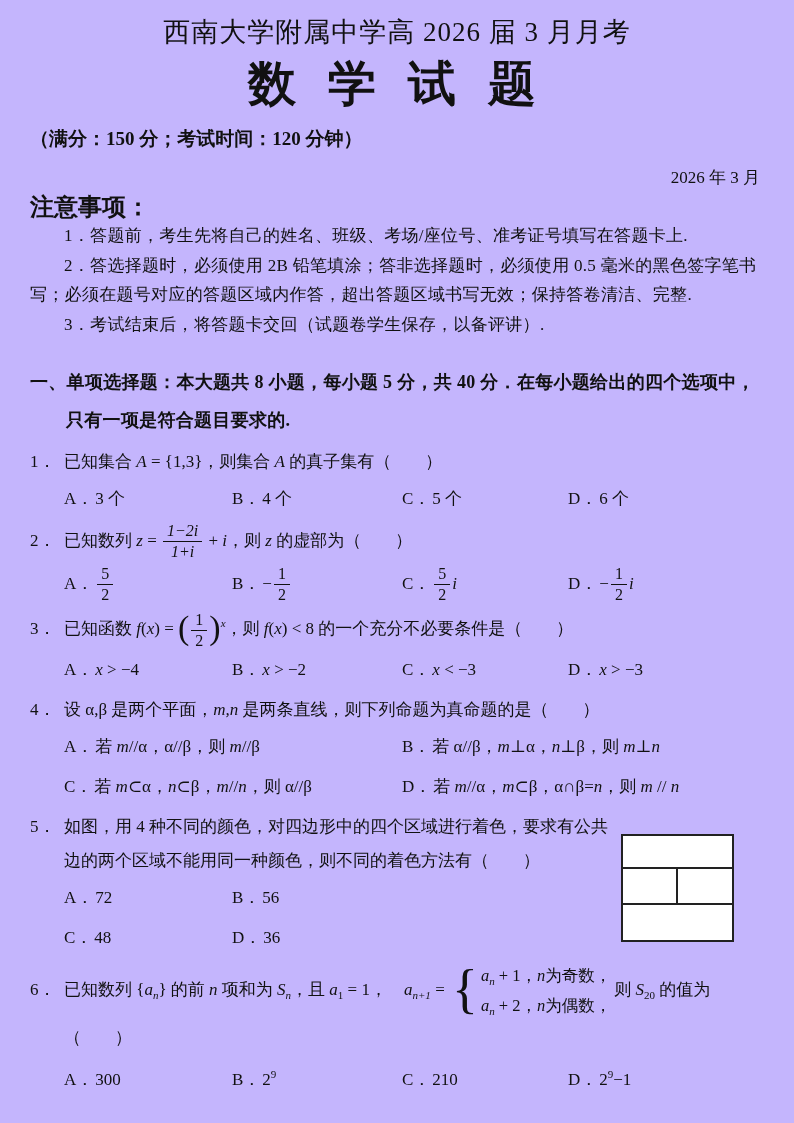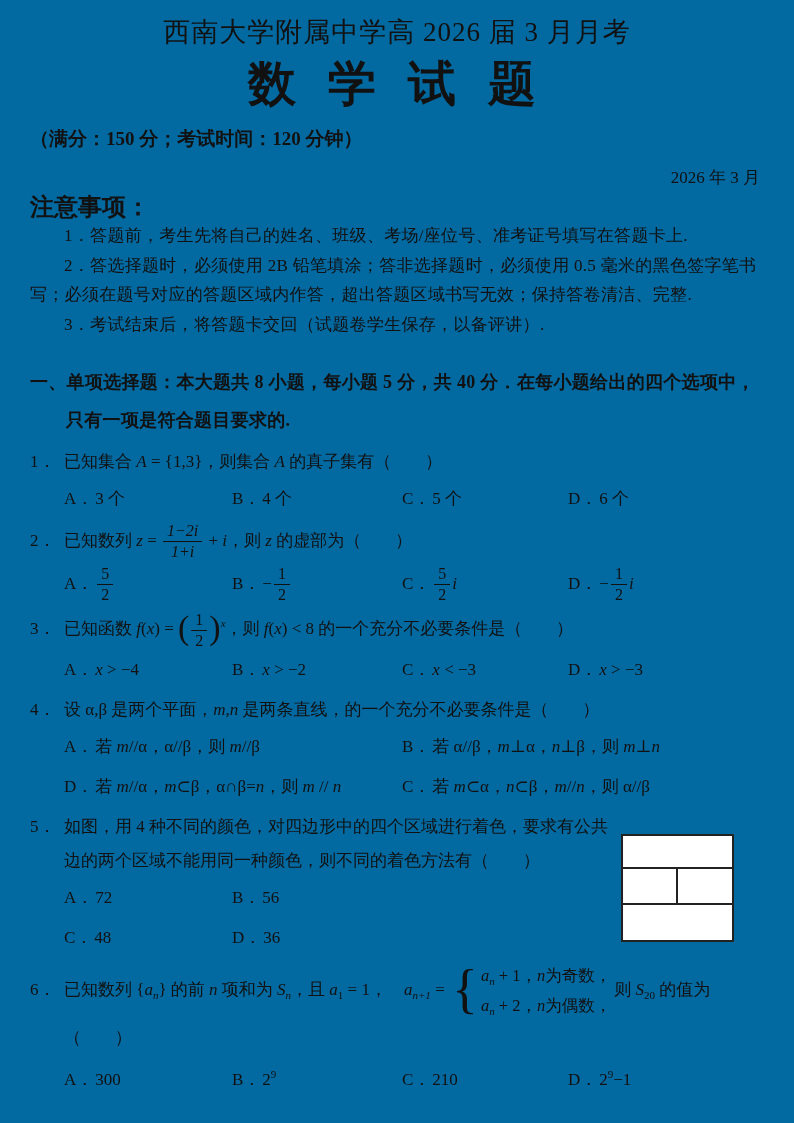--- a/index.html
+++ b/index.html
@@ -1,19 +1,19 @@
 <!DOCTYPE html>
 <html lang="zh"><head>
 <meta charset="utf-8">
 <style>
   * { margin:0; padding:0; box-sizing:border-box; }
   html,body { background:#ffffff; }
   body { font-family:"Liberation Serif","DejaVu Serif",serif; color:#111; }
   .page {
-    width:794px; height:1123px; margin:0 auto; background:#0369a1;
+    width:794px; height:1123px; margin:0 auto; background:#c4b5fd;
     padding:10px 30px 0 30px; overflow:hidden; position:relative;
   }
   
   .school-line { text-align:center; font-size:27px; line-height:40px; margin-top:2px; letter-spacing:1px; }
   .exam-title  { text-align:center; font-size:48px; line-height:50px; margin-top:7px;
                  font-weight:900; letter-spacing:10px; }
   .exam-subtitle { font-size:19px; line-height:25px; margin-top:17px; font-weight:bold; }
   .exam-date   { text-align:right; font-size:17px; line-height:23px; margin-top:15px; padding-right:4px; }
   
   .notice { margin-top:5px; }
@@ -109,27 +109,27 @@
       <div class="opts cols4">
         <span class="opt"><span class="opt-label">A．</span><span><span class="m">x</span><span> &gt; −4</span></span></span>
         <span class="opt"><span class="opt-label">B．</span><span><span class="m">x</span><span> &gt; −2</span></span></span>
         <span class="opt"><span class="opt-label">C．</span><span><span class="m">x</span><span> &lt; −3</span></span></span>
         <span class="opt"><span class="opt-label">D．</span><span><span class="m">x</span><span> &gt; −3</span></span></span>
       </div>
     </div>
 
     <div class="question">
       <p class="stem">
-        <span class="qnum">4．</span><span><span>设 α,β 是两个平面，</span><span class="m">m,n</span><span> 是两条直线，的一个充分不必要条件是（　　）</span></span>
+        <span class="qnum">4．</span><span><span>设 α,β 是两个平面，</span><span class="m">m,n</span><span> 是两条直线，则下列命题为真命题的是（　　）</span></span>
       </p>
       <div class="opts cols2">
         <span class="opt"><span class="opt-label">A．</span><span><span>若 </span><span class="m">m</span><span>//α，α//β，则 </span><span class="m">m</span><span>//β</span></span></span>
         <span class="opt"><span class="opt-label">B．</span><span><span>若 α//β，</span><span class="m">m</span><span>⊥α，</span><span class="m">n</span><span>⊥β，则 </span><span class="m">m</span><span>⊥</span><span class="m">n</span></span></span>
+        <span class="opt"><span class="opt-label">C．</span><span><span>若 </span><span class="m">m</span><span>⊂α，</span><span class="m">n</span><span>⊂β，</span><span class="m">m</span><span>//</span><span class="m">n</span><span>，则 α//β</span></span></span>
         <span class="opt"><span class="opt-label">D．</span><span><span>若 </span><span class="m">m</span><span>//α，</span><span class="m">m</span><span>⊂β，α∩β=</span><span class="m">n</span><span>，则 </span><span class="m">m</span><span> // </span><span class="m">n</span></span></span>
-        <span class="opt"><span class="opt-label">C．</span><span><span>若 </span><span class="m">m</span><span>⊂α，</span><span class="m">n</span><span>⊂β，</span><span class="m">m</span><span>//</span><span class="m">n</span><span>，则 α//β</span></span></span>
       </div>
     </div>
 
     <div class="question">
       <div class="q5fig">
         <div class="frow1"></div>
         <div class="frow2">
             <div class="vdiv"></div>
           </div>
         <div class="frow3"></div>

